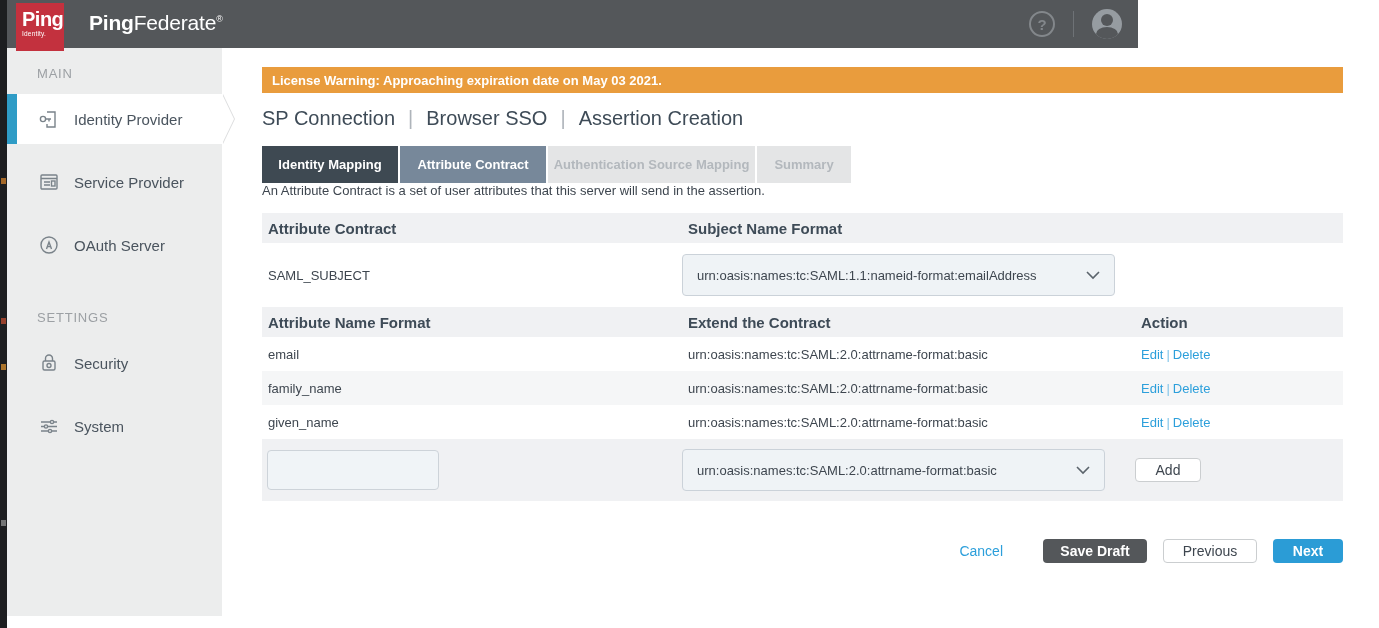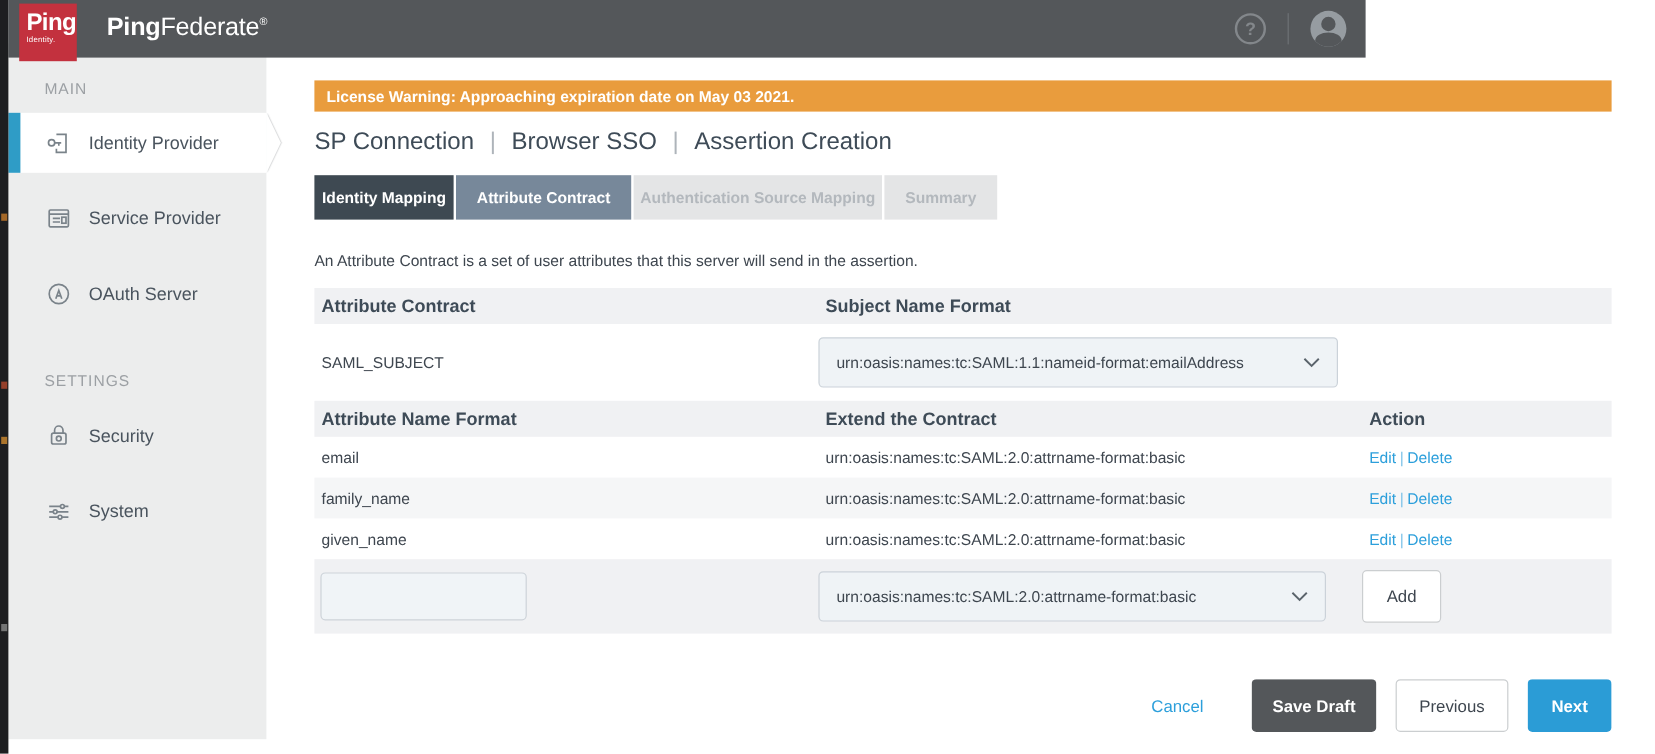--- a/index.html
+++ b/index.html
@@ -45,26 +45,26 @@
   
   .main { position:absolute; left:222px; top:48px; width:1157px; height:580px; background:#fff;
     padding:0 36px 0 40px; overflow:hidden; }
   .banner { margin-top:19px; height:26px; background:#E99C3D; color:#fff; font-size:13px; font-weight:bold;
     display:flex; align-items:center; padding-left:10px; }
   .breadcrumb { margin-top:14px; font-size:20px; color:#3E4B57; display:flex; align-items:center; gap:13px; }
   .breadcrumb .sep { color:#AEB4BA; font-weight:300; }
 
   .tabs { margin-top:16px; display:flex; gap:2px; }
   .tab { height:37px; display:flex; align-items:center; justify-content:center; font-size:13px; font-weight:bold; cursor:default; }
-  .tab.visited { background:#3E4952; color:#fff; width:116px; cursor:pointer; }
+  .tab.visited { background:#3E4952; color:#fff; width:136px; cursor:pointer; }
   .tab.active  { background:#77889A; color:#fff; width:146px; }
   .tab.disabled{ background:#E4E5E6; color:#B3B8BD; }
   .tab.t3 { width:207px; } .tab.t4 { width:94px; }
 
-  .description { margin-top:27px; font-size:13px; color:#3E464F; }
+  .description { font-size:13px; color:#3E464F; }
 
   .grid { display:grid; grid-template-columns:420px 453px 1fr; align-items:center; }
   .thead { margin-top:15px; background:#F0F1F3; height:30px; font-size:15px; font-weight:bold; color:#3E4B57; }
   .thead > div { padding-left:6px; }
   .cell { padding-left:6px; font-size:13px; }
   .saml-row { height:64px; }
   .body-row { height:34px; }
   .body-row.stripe { background:#F5F6F7; }
   .add-row { background:#F0F1F3; height:62px; }
 
@@ -73,21 +73,21 @@
     color:#3E464F; cursor:pointer; }
   .select.small { width:423px; }
   .chev { color:#5B646C; flex:0 0 14px; }
 
   .links { font-size:13px; }
   a.lnk { color:#2C9FDB; text-decoration:none; cursor:pointer; }
   .lnk-sep { color:#7FC3E8; margin:0 3px; }
 
   .add-input { margin-left:5px; width:172px; height:40px; background:#F0F4F7; border:1px solid #CDD3D9;
     border-radius:4px; font-size:13px; padding:0 10px; color:#3E464F; }
-  .btn { height:44px; border-radius:4px; font-size:14px; font-family:inherit; cursor:pointer; border:1px solid transparent; }
+  .btn { height:24px; border-radius:4px; font-size:14px; font-family:inherit; cursor:pointer; border:1px solid transparent; }
   .btn-add { width:66px; background:#fff; border-color:#CBCED0; color:#3E464F; }
 
   .footer { margin-top:38px; display:flex; align-items:center; justify-content:flex-end; gap:16px; }
   .cancel-link { color:#2C9FDB; font-size:14px; text-decoration:none; margin-right:24px; cursor:pointer; }
   .btn-savedraft { width:104px; background:#54575A; color:#fff; font-weight:bold; }
   .btn-previous  { width:94px;  background:#fff; border-color:#CBCED0; color:#3E464F; }
   .btn-next      { width:70px;  background:#2B9CD6; color:#fff; font-weight:bold; }
 </style>
 </head>
 <body>

